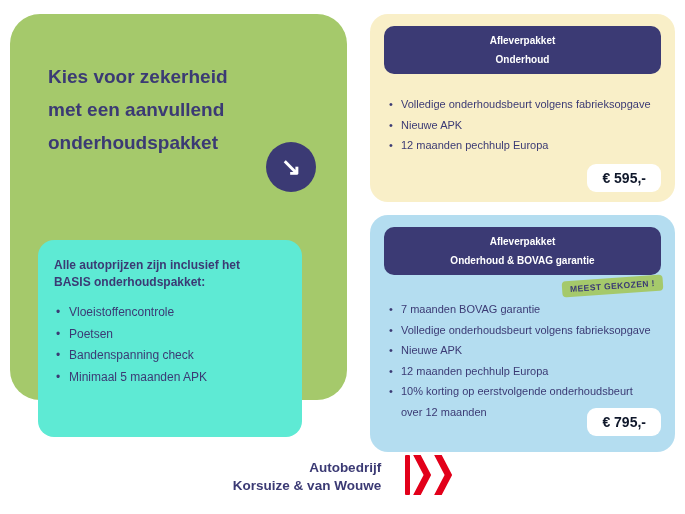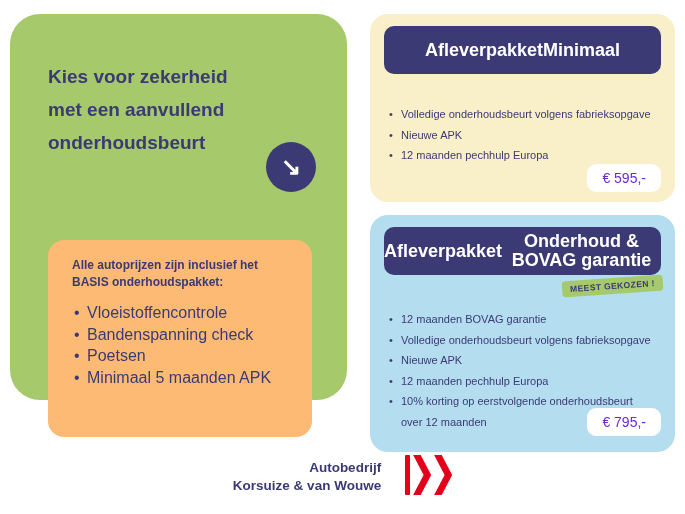--- a/index.html
+++ b/index.html
@@ -18,58 +18,58 @@
     position:absolute; left:38px; top:46px;
     font-size:19px; font-weight:700; color:#3b3a74; line-height:33px;
   }
   .arrow-circle {
     position:absolute; left:256px; top:128px; width:50px; height:50px;
     border-radius:50%; background:#3b3a74; color:#ffffff;
     display:flex; align-items:center; justify-content:center;
     font-size:24px; font-weight:700;
   }
   .basis-card {
-    position:absolute; left:38px; top:226px; width:264px; height:197px;
-    background:#fdba74; border-radius:16px;
-    padding:17px 24px; box-sizing:border-box; color:#3b3a74;
+    position:absolute; left:28px; top:226px; width:264px; height:197px;
+    background:#5eead4; border-radius:16px;
+    padding:17px 16px; box-sizing:border-box; color:#3b3a74;
   }
   .basis-heading {
     font-size:12px; font-weight:700; line-height:17px;
     white-space:pre-line; margin:0 0 11px 0;
   }
   .bullet-item {
     position:relative; padding-left:15px;
-    font-size:16px; line-height:21.5px; color:#3b3a74; white-space:pre-line;
+    font-size:12px; line-height:21.5px; color:#3b3a74; white-space:pre-line;
   }
   .bullet-item::before { content:"•"; position:absolute; left:2px; }
 
   
   .card-yellow {
     position:absolute; left:370px; top:14px; width:305px; height:188px;
     background:#f9efc8; border-radius:18px;
   }
   .card-blue {
     position:absolute; left:370px; top:215px; width:305px; height:237px;
     background:#b4ddf0; border-radius:18px;
   }
   .card-header {
     position:absolute; left:14px; right:14px; top:12px; height:48px;
     background:#3b3a74; border-radius:10px; color:#ffffff;
-    display:flex; align-items:center; justify-content:center;
-    font-weight:700; font-size:18px; line-height:19px; text-align:center;
+    display:flex; flex-direction:column; align-items:center; justify-content:center;
+    font-weight:700; font-size:10px; line-height:19px; text-align:center;
   }
-  .card-list { position:absolute; left:18px; right:20px; color:#3b3a74;margin-top:10px; }
+  .card-list { position:absolute; left:18px; right:20px; color:#3b3a74; }
   .card-yellow .card-list { top:80px; }
   .card-blue .card-list { top:84px; }
   .card-list .bullet-item { font-size:11px; line-height:20.5px; padding-left:13px; }
   .card-list .bullet-item::before { left:1px; }
 
   .price-badge {
     position:absolute; background:#ffffff; border-radius:9px;
-    color:#6d28d9; font-weight:400; font-size:14px; padding:6px 15px;
+    color:#0f172a; font-weight:700; font-size:14px; padding:6px 15px;
   }
   .card-yellow .price-badge { right:14px; bottom:10px; }
   .card-blue .price-badge { right:14px; top:181px;margin-top:12px; }
 
   .badge-green {
     position:absolute; right:12px; top:63px;
     background:#a5c96b; color:#3b3a74;
     font-size:8.5px; font-weight:700; letter-spacing:0.4px;
     padding:3px 8px; border-radius:4px; transform:rotate(-4deg);
   }
@@ -92,60 +92,60 @@
 </style>
 </head>
 <body>
 
 <div>
 
   <div class="panel-green">
     <div class="main-heading">
       <div>Kies voor zekerheid</div>
       <div>met een aanvullend</div>
-      <div>onderhoudsbeurt</div>
+      <div>onderhoudspakket</div>
     </div>
 
     <div class="arrow-circle">
       <span>↘</span>
     </div>
 
     <div class="basis-card">
       <p class="basis-heading">Alle autoprijzen zijn inclusief het
 BASIS onderhoudspakket:</p>
       <div>
         <div class="bullet-item">Vloeistoffencontrole</div>
+        <div class="bullet-item">Poetsen</div>
         <div class="bullet-item">Bandenspanning check</div>
-        <div class="bullet-item">Poetsen</div>
         <div class="bullet-item">Minimaal 5 maanden APK</div>
       </div>
     </div>
   </div>
 
   <div class="card-yellow">
     <div class="card-header">
       <div>Afleverpakket</div>
-      <div>Minimaal</div>
+      <div>Onderhoud</div>
     </div>
     <div class="card-list">
       <div class="bullet-item">Volledige onderhoudsbeurt volgens fabrieksopgave</div>
       <div class="bullet-item">Nieuwe APK</div>
       <div class="bullet-item">12 maanden pechhulp Europa</div>
     </div>
     <div class="price-badge">€ 595,-</div>
   </div>
 
   <div class="card-blue">
     <div class="card-header">
       <div>Afleverpakket</div>
       <div>Onderhoud &amp; BOVAG garantie</div>
     </div>
     <div class="badge-green">MEEST GEKOZEN !</div>
     <div class="card-list">
-      <div class="bullet-item">12 maanden BOVAG garantie</div>
+      <div class="bullet-item">7 maanden BOVAG garantie</div>
       <div class="bullet-item">Volledige onderhoudsbeurt volgens fabrieksopgave</div>
       <div class="bullet-item">Nieuwe APK</div>
       <div class="bullet-item">12 maanden pechhulp Europa</div>
       <div class="bullet-item">10% korting op eerstvolgende onderhoudsbeurt
 over 12 maanden</div>
     </div>
     <div class="price-badge">€ 795,-</div>
   </div>
 
   <div class="footer">

